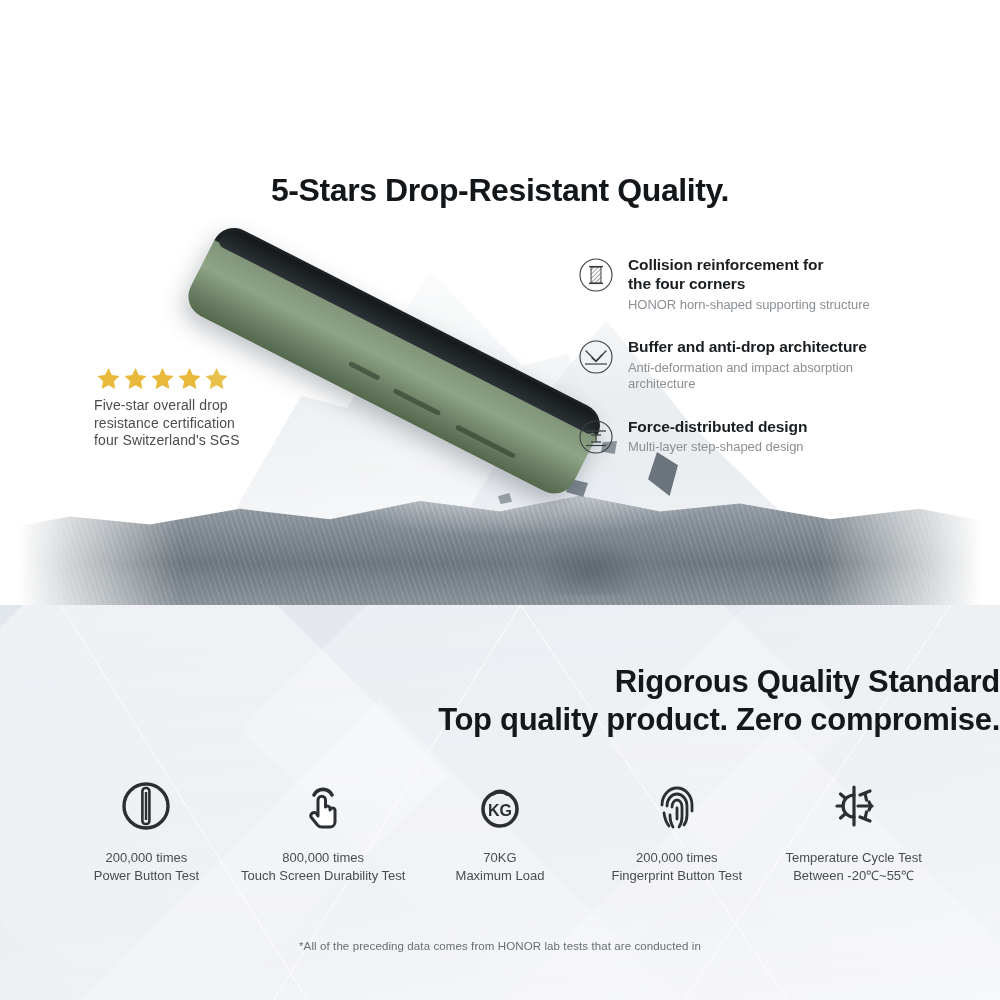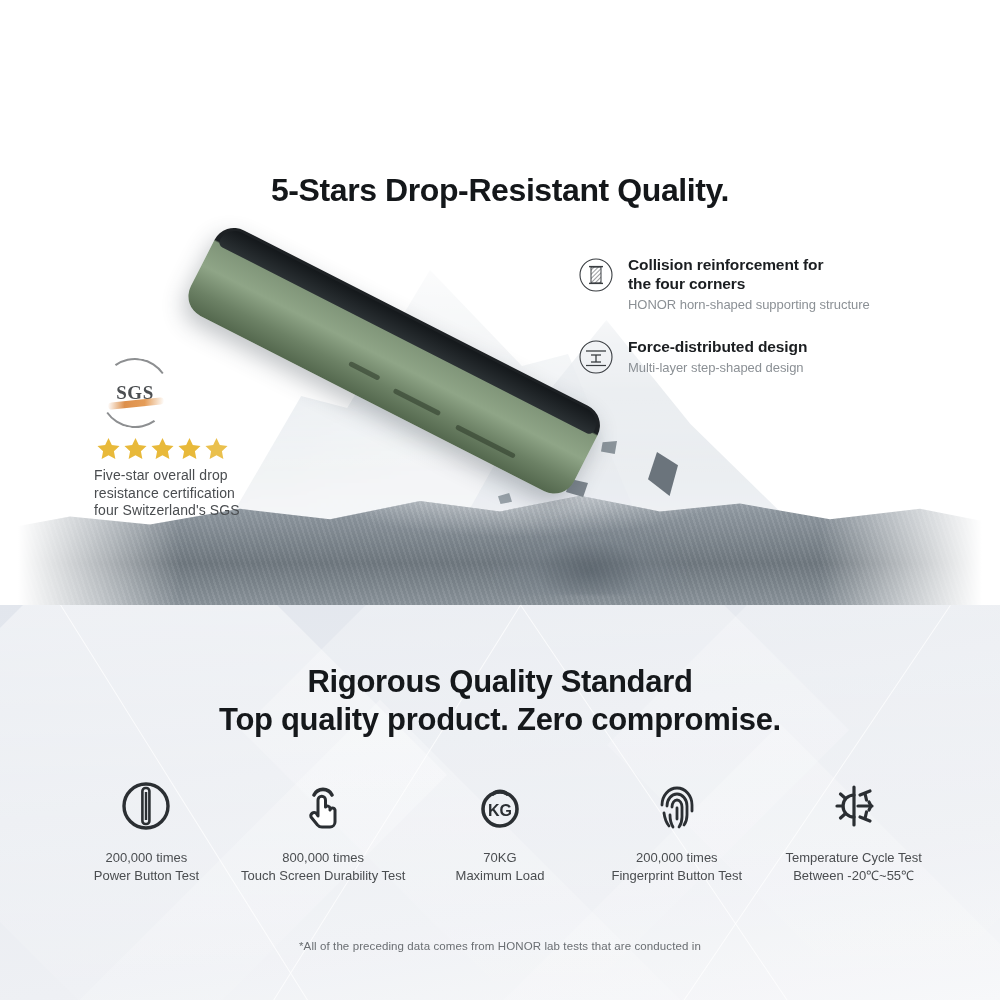--- a/index.html
+++ b/index.html
@@ -217,21 +217,21 @@
     background: rgba(255,255,255,.75);
     transform-origin: top left;
   }
   .fl1 { left: 60px;  top: 0;   height: 560px; transform: rotate(-32deg); }
   .fl2 { left: 520px; top: 0;   height: 560px; transform: rotate(32deg); }
   .fl3 { left: 520px; top: 0;   height: 560px; transform: rotate(-34deg); }
   .fl4 { left: 950px; top: 0;   height: 560px; transform: rotate(34deg); }
 
   .q-head {
     position: absolute; left: 0; top: 58px; width: 1000px;
-    text-align: center;
+    text-align: right;
   }
   .q-title1 {
     font-size: 31px; font-weight: 700; color: #15181b;
     letter-spacing: -.3px; line-height: 1.22;
   }
   .q-title2 {
     font-size: 31px; font-weight: 700; color: #15181b;
     letter-spacing: -.3px; line-height: 1.22;
   }
 
@@ -278,25 +278,20 @@
         <div class="phone-screen"></div>
         <div class="phone-btn pb1"></div>
         <div class="phone-btn pb2"></div>
         <div class="phone-btn pb3"></div>
       </div>
     </div>
 
     <h1 style="position:absolute;left:0;top:172px;width:1000px;text-align:center;font-size:32px;font-weight:700;color:#14171a;letter-spacing:-.4px;">5-Stars Drop-Resistant Quality.</h1>
 
     <div class="sgs-block">
-      <div class="sgs-mark">
-        <div class="sgs-ring"></div>
-        <div class="sgs-text">SGS</div>
-        <div class="sgs-swoosh"></div>
-      </div>
 
       <div class="stars">
         <svg class="star" viewBox="0 0 24 24">
             <polygon points="12,1.8 15.2,8.6 22.6,9.5 17.2,14.6 18.6,22 12,18.4 5.4,22 6.8,14.6 1.4,9.5 8.8,8.6" fill="#E8B93A"></polygon>
           </svg>
         <svg class="star" viewBox="0 0 24 24">
             <polygon points="12,1.8 15.2,8.6 22.6,9.5 17.2,14.6 18.6,22 12,18.4 5.4,22 6.8,14.6 1.4,9.5 8.8,8.6" fill="#E8B93A"></polygon>
           </svg>
         <svg class="star" viewBox="0 0 24 24">
             <polygon points="12,1.8 15.2,8.6 22.6,9.5 17.2,14.6 18.6,22 12,18.4 5.4,22 6.8,14.6 1.4,9.5 8.8,8.6" fill="#E8B93A"></polygon>
@@ -332,20 +327,35 @@
             <line x1="11" y1="26.4" x2="25" y2="26.4" stroke="#3a3e42" stroke-width="1.4"></line>
           </svg>
         </div>
         <div class="f-body">
           <div class="f-title">Collision reinforcement for</div>
           <div class="f-title">the four corners</div>
           <div class="f-sub">HONOR horn-shaped supporting structure</div>
         </div>
       </div>
 
+      <div class="feature">
+        <div class="f-icon">
+          <svg width="36" height="36" viewBox="0 0 36 36">
+            <circle cx="18" cy="18" r="16" fill="none" stroke="#3a3e42" stroke-width="1.1"></circle>
+            <path d="M8 12 L18 22 L28 12" fill="none" stroke="#3a3e42" stroke-width="1.3" stroke-linecap="round" stroke-linejoin="round"></path>
+            <path d="M14 19 L18 22.5 L24.5 15.5" fill="none" stroke="#3a3e42" stroke-width="1.3" stroke-linecap="round" stroke-linejoin="round"></path>
+            <line x1="7" y1="25" x2="29" y2="25" stroke="#3a3e42" stroke-width="1.2"></line>
+          </svg>
+        </div>
+        <div class="f-body">
+          <div class="f-title">Buffer and anti-drop architecture</div>
+          <div class="f-sub">Anti-deformation and impact absorption</div>
+          <div class="f-sub" style="margin-top:0">architecture</div>
+        </div>
+      </div>
 
       <div class="feature">
         <div class="f-icon">
           <svg width="36" height="36" viewBox="0 0 36 36">
             <circle cx="18" cy="18" r="16" fill="none" stroke="#3a3e42" stroke-width="1.1"></circle>
             <line x1="8" y1="12" x2="28" y2="12" stroke="#3a3e42" stroke-width="1.3"></line>
             <line x1="13" y1="16" x2="23" y2="16" stroke="#3a3e42" stroke-width="1.3"></line>
             <line x1="18" y1="16" x2="18" y2="23" stroke="#3a3e42" stroke-width="1.3"></line>
             <line x1="13" y1="23" x2="23" y2="23" stroke="#3a3e42" stroke-width="1.3"></line>
             <line x1="8" y1="26.5" x2="28" y2="26.5" stroke="#3a3e42" stroke-width="1.2"></line>

